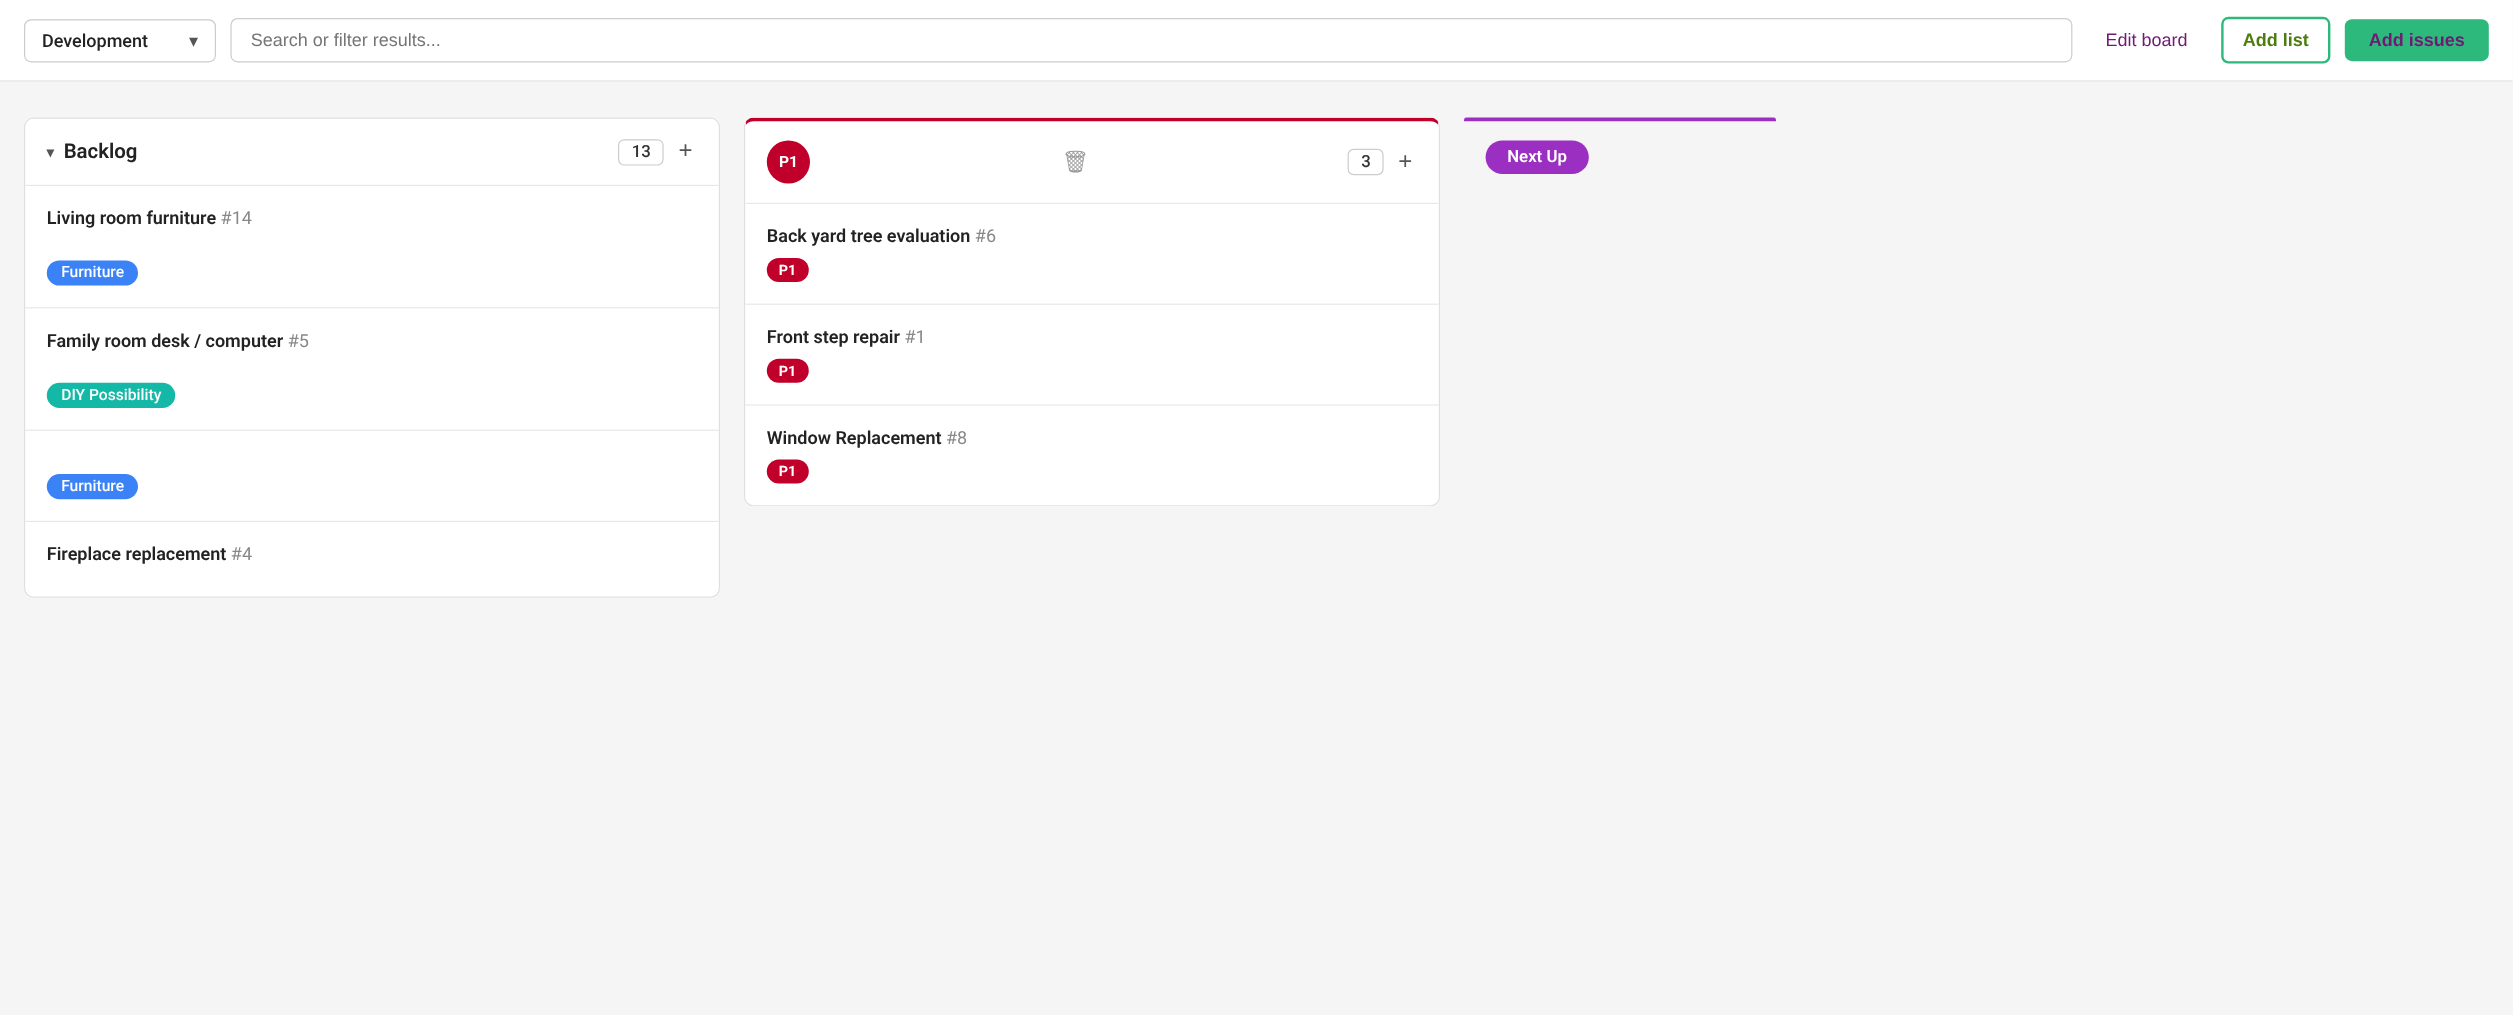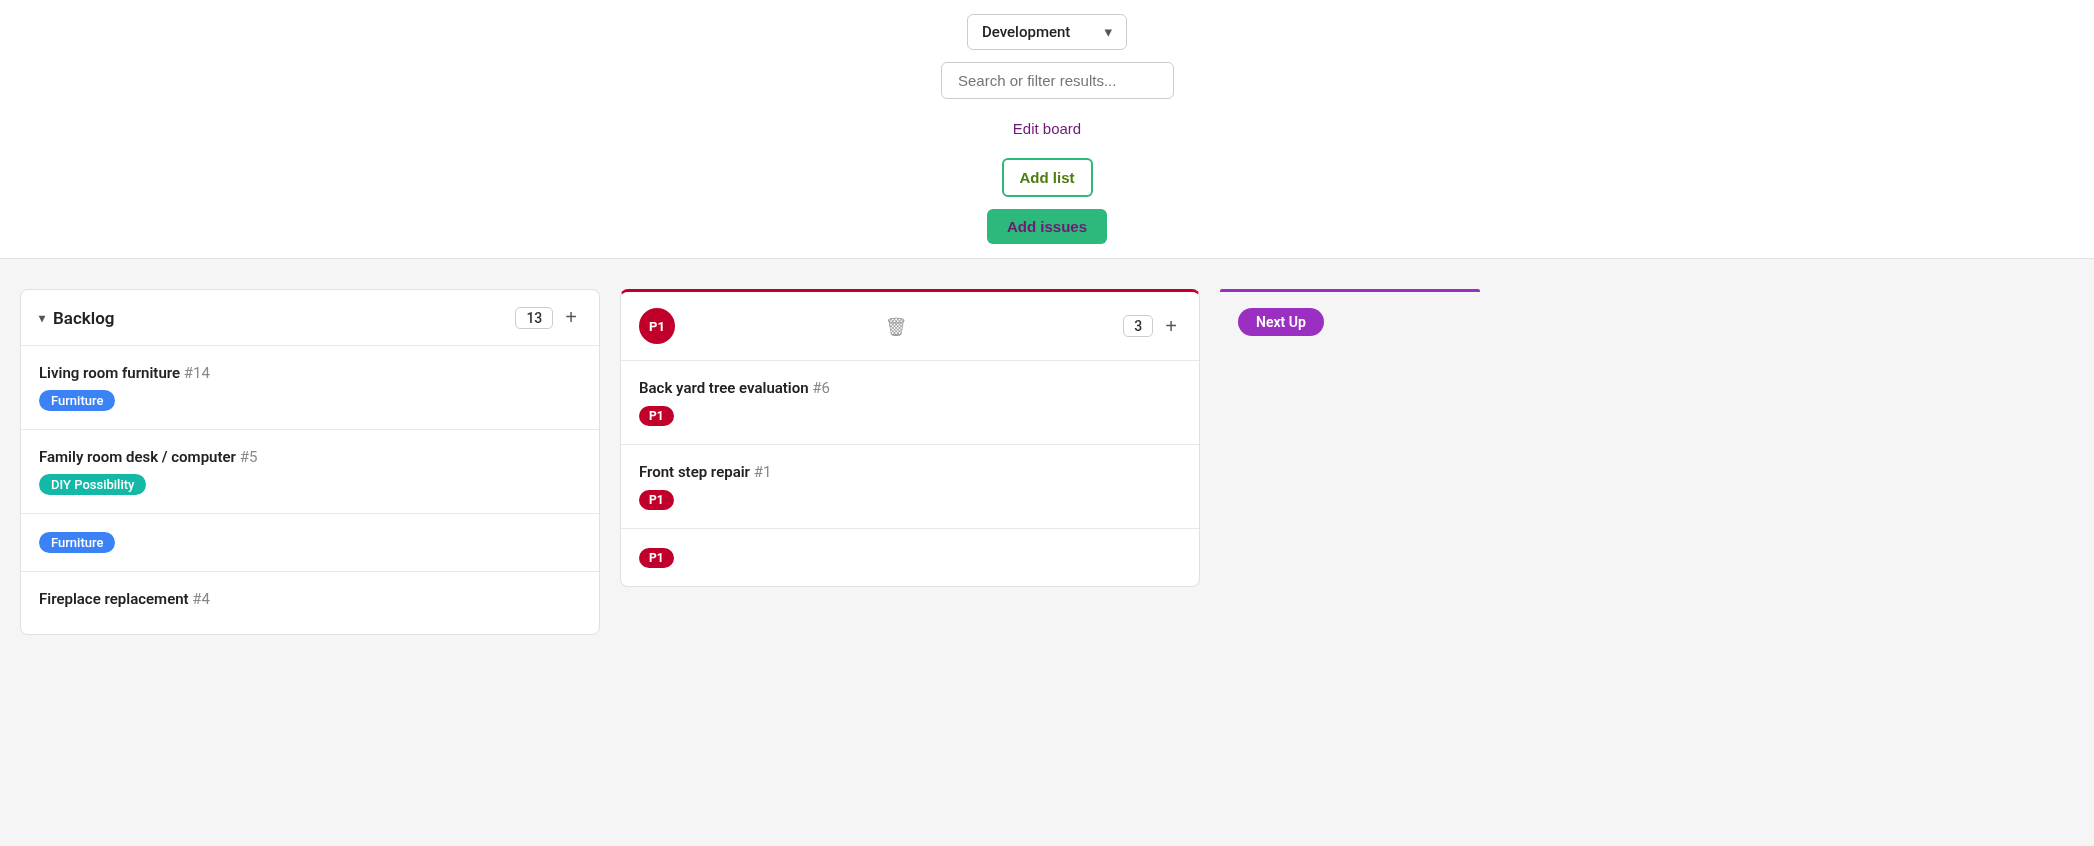--- a/index.html
+++ b/index.html
@@ -10,21 +10,20 @@
     }
 
     
     .header {
       display: flex;
       align-items: center;
       gap: 12px;
       padding: 14px 20px;
       background: #fff;
       border-bottom: 1px solid #e0e0e0;
-      flex-direction: column;
     }
 
     .project-select {
       display: flex;
       align-items: center;
       gap: 8px;
       border: 1.5px solid #ccc;
       border-radius: 6px;
       padding: 8px 14px;
       background: #fff;
@@ -42,21 +41,20 @@
 
     .search-bar {
       flex: 1;
       border: 1.5px solid #ccc;
       border-radius: 6px;
       padding: 9px 16px;
       font-size: 15px;
       color: #999;
       background: #fff;
       outline: none;
-      margin-left: 21px;
     }
 
     .edit-board-btn {
       border: none;
       background: none;
       font-size: 15px;
       color: #701a75;
       cursor: pointer;
       padding: 9px 16px;
       border-radius: 6px;
@@ -212,20 +210,21 @@
       color: #888;
       font-weight: 400;
     }
 
     .tag {
       display: inline-block;
       border-radius: 20px;
       padding: 3px 12px;
       font-size: 13px;
       font-weight: 500;
+      margin-top: 18px;
     }
 
     .tag-blue {
       background: #3b82f6;
       color: #fff;
     }
 
     .tag-teal {
       background: #14b8a6;
       color: #fff;
@@ -314,20 +313,23 @@
     </div>
 
     <div class="card">
       <div class="card-title">
         Front step repair <span class="issue-num">#1</span>
       </div>
       <span class="p1-badge-small">P1</span>
     </div>
 
     <div class="card">
+      <div class="card-title">
+        Window Replacement <span class="issue-num">#8</span>
+      </div>
       <span class="p1-badge-small">P1</span>
     </div>
   </div>
 
   <div style="min-width:260px;width:260px;">
     <div style="height:3px;background:#9b2fc1;border-radius:2px 2px 0 0;"></div>
     <div class="next-col-header">
       <span class="next-up-badge">Next Up</span>
     </div>
   </div>

